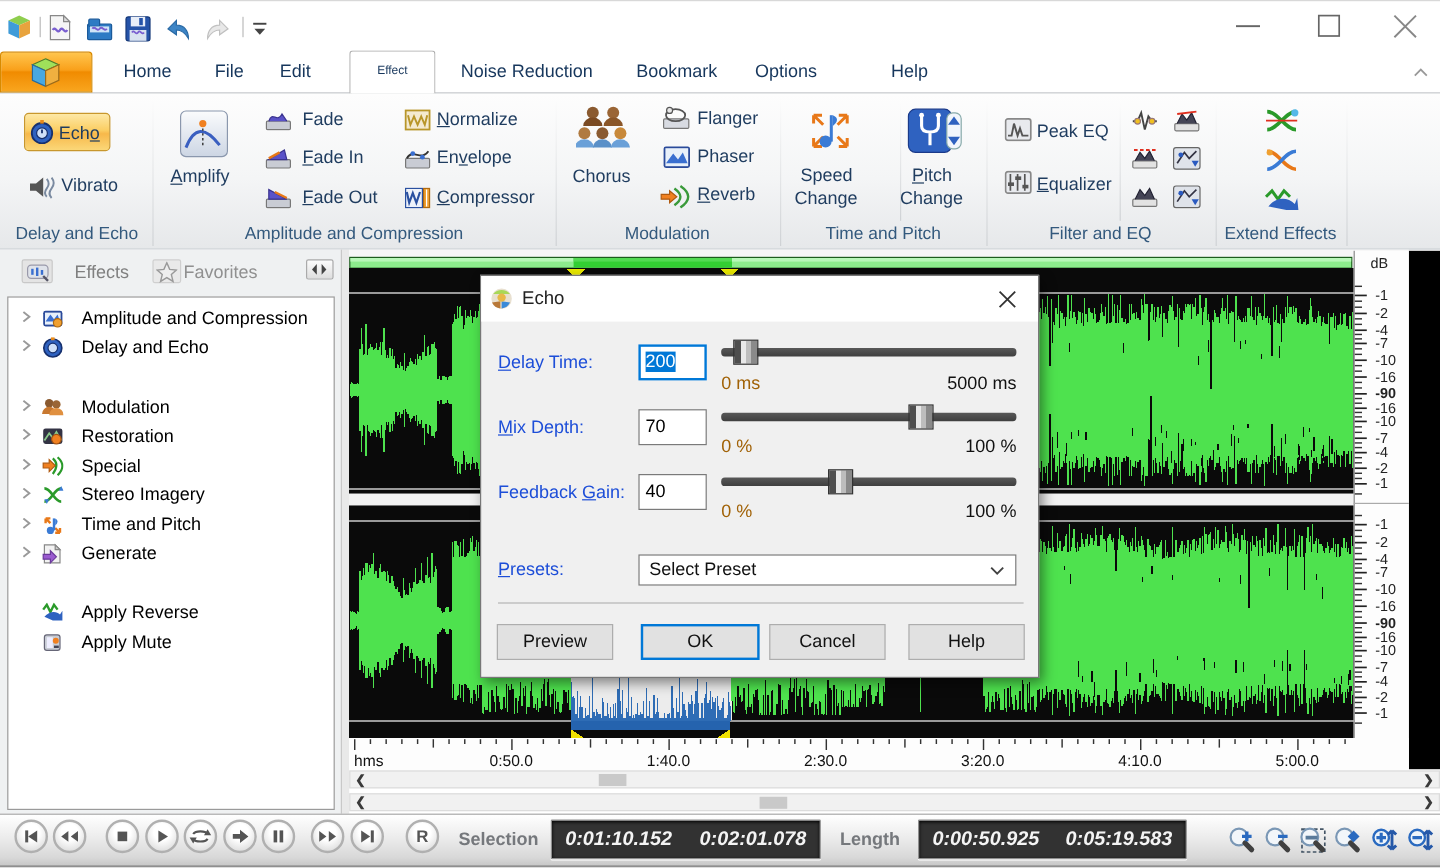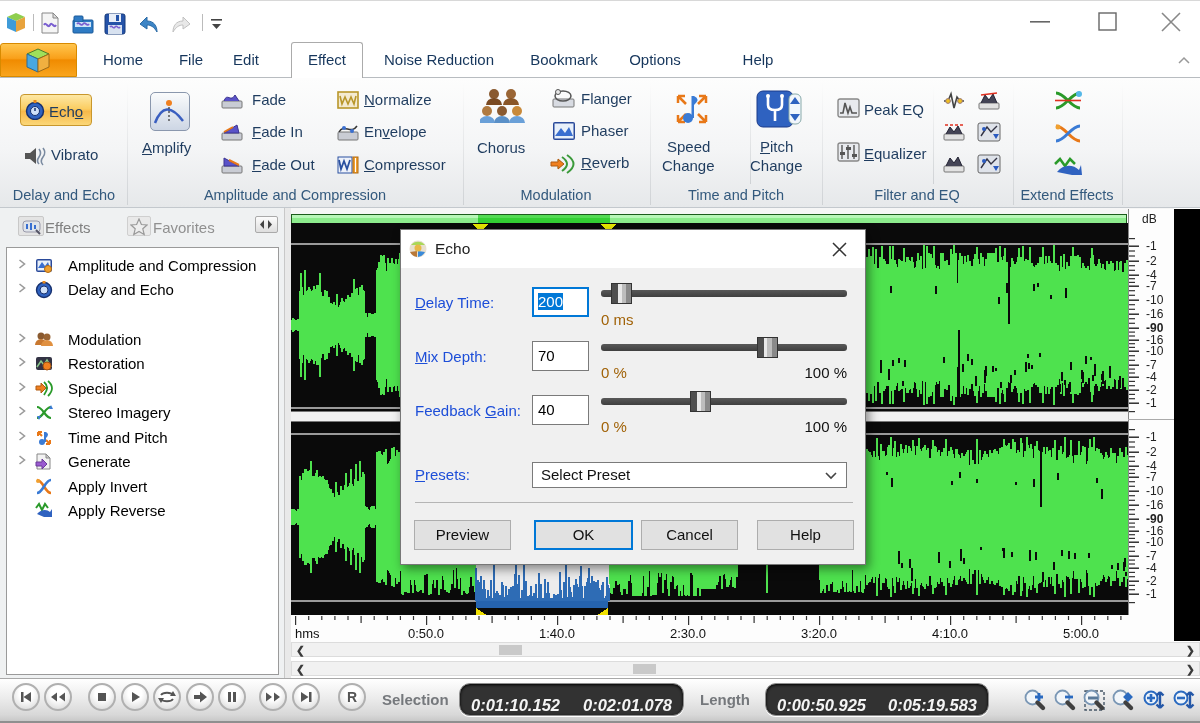--- a/index.html
+++ b/index.html
@@ -7,38 +7,38 @@
   .abs { position:absolute; }
   
   #titlebar { position:absolute; left:0; top:0; width:1200px; height:42px; background:#fff; border-top:1px solid #d8d8d8;}
   #titletext { position:absolute; left:243px; top:11px; font-size:15.5px; color:#1a1a1a; white-space:nowrap; }
   .winbtn { position:absolute; top:0; width:46px; height:40px; }
   
   #tabrow { position:absolute; left:0; top:42px; width:1200px; height:36px; background:#fff; }
   #tabrow .underline { position:absolute; left:0; top:35px; width:1200px; height:1px; background:#b8bcc0; }
   #orangebtn { position:absolute; left:0px; top:1px; width:77px; height:34px; background:linear-gradient(#ffc54d,#f9a01a 45%,#f08b00 50%,#f9a51e); border:1px solid #d88a00; border-radius:3px 3px 0 0; }
   .tab { position:absolute; top:0px; height:35px; line-height:35px; font-size:15px; color:#16365c; text-align:center; }
-  #seltab { position:absolute; left:291px; top:0px; width:72px; height:36px; background:#fff; border:1px solid #ababab; border-bottom:none; border-radius:3px 3px 0 0; z-index:2; line-height:34px; text-align:center; font-size:15px; color:#16365c; }
+  #seltab { position:absolute; left:291px; top:0px; width:72px; height:36px; background:#fff; border:1px solid #ababab; border-bottom:none; border-radius:3px 3px 0 0; z-index:2; line-height:34px; text-align:center; font-size:10px; color:#16365c; }
   
   #ribbon { position:absolute; left:0; top:78px; width:1200px; height:130px; background:linear-gradient(#fdfdfd,#f4f5f6 55%,#e6e8ea); border-bottom:1px solid #c3c8cd; }
   .rdiv { position:absolute; top:3px; height:124px; width:1px; background:linear-gradient(#fdfdfd,#cfd2d5); }
   .glabel { position:absolute; top:109px; width:200px; text-align:center; font-size:14.5px; color:#33597d; }
   .ritem { position:absolute; font-size:15px; color:#1f3c5f; white-space:nowrap; }
   .ritem u { text-decoration:underline; }
   
   #leftpanel { position:absolute; left:0; top:208px; width:285px; height:470px; background:#eff1f2; border-right:1px solid #c8c8c8;}
   #lp-head { position:absolute; left:0; top:3px; width:285px; height:36px; }
   #lp-tree { position:absolute; left:6px; top:39px; width:273px; height:428px; background:#fff; border:1px solid #9a9a9a; }
   .trow { position:absolute; left:0; width:270px; height:24px; font-size:15px; color:#000; }
   .trow .lbl { position:absolute; left:61px; top:3px; }
   .chev { position:absolute; left:10px; top:5px; width:10px; height:10px; }
   
   #bottombar { position:absolute; left:0; top:678px; width:1200px; height:45px; background:linear-gradient(#ffffff,#ececec 45%,#d8d8d8 85%,#c8c8c8); border-top:1px solid #a8a8a8; border-bottom:2px solid #8f8f8f; }
   .cbtn { position:absolute; top:683px; width:28px; height:28px; border-radius:50%; border:2px solid #b0b0b0; background:radial-gradient(circle at 50% 35%, #ffffff 35%, #e3e3e3 75%, #d2d2d2); }
-  .lcd { position:absolute; top:683px; height:33px; border-radius:11px; background:#323232; border:1px solid #8f8f8f; box-shadow:inset 0 1px 3px #000, 0 1px 0 #fff; color:#f4f4f4; font-style:italic; font-weight:bold; font-size:16.5px; display:flex; align-items:flex-end; justify-content:space-between; padding:0 11px; }
+  .lcd { position:absolute; top:683px; height:33px; border-radius:1px; background:#323232; border:1px solid #8f8f8f; box-shadow:inset 0 1px 3px #000, 0 1px 0 #fff; color:#f4f4f4; font-style:italic; font-weight:bold; font-size:16.5px; display:flex; align-items:center; justify-content:space-between; padding:0 11px; }
   .blbl { position:absolute; top:691px; font-size:15px; font-weight:bold; color:#75787c; }
   
   .sbar { position:absolute; left:291px; width:909px; height:15px; background:#f1f1f1; border:1px solid #dcdcdc; }
   .sthumb { position:absolute; top:2px; width:23px; height:10px; background:#c9c9c9; }
   .sarrow { position:absolute; top:1px; font-size:10.5px; font-weight:bold; color:#3a3a3a; line-height:12px; }
   
   #dialog { position:absolute; left:400px; top:229px; width:466px; height:336px; background:#f0f0f0; border:1px solid #777; box-shadow:3px 4px 10px rgba(0,0,0,0.45); z-index:10; }
   #dlg-title { position:absolute; left:0; top:0; width:464px; height:38px; background:#fff; }
   #dlg-title .cap { position:absolute; left:34px; top:10px; font-size:15.5px; color:#222; }
   .dlbl { position:absolute; font-size:15px; color:#1d4ed8; }
@@ -346,21 +346,21 @@
     <div class="abs" style="left:18px;top:5px;width:26px;height:20px;background:#e4e4e4;border:1px solid #c8c8c8;border-radius:2px;"></div>
       <svg class="abs" style="left:22px;top:7px" width="20" height="18">
         <rect x="1" y="3" width="17" height="11" rx="3" fill="#dfe3ea" stroke="#99a"></rect>
         <g fill="#3a6fd0">
           <rect x="4" y="6" width="2" height="5"></rect>
           <rect x="8" y="5" width="2" height="7"></rect>
           <rect x="12" y="7" width="2" height="4"></rect>
         </g>
         <path d="M14 12 l4 4" stroke="#556" stroke-width="2"></path>
       </svg>
-    <div class="abs" style="left:45px;top:8px;font-size:15px;color:#808080;">Effects</div>
+    <div class="abs" style="left:45px;top:8px;font-size:15px;color:#808080;padding-left:17px;">Effects</div>
     <div class="abs" style="left:127px;top:5px;width:24px;height:20px;background:#e9e9e9;border:1px solid #cfcfcf;border-radius:2px;"></div>
       <svg class="abs" style="left:130px;top:7px" width="18" height="18">
         <path d="M9 1 L11.4 6.5 L17 7 L12.8 10.8 L14.2 16.5 L9 13.4 L3.8 16.5 L5.2 10.8 L1 7 L6.6 6.5 Z" fill="#eee" stroke="#999" stroke-width="1.2"></path>
       </svg>
     <div class="abs" style="left:153px;top:8px;font-size:15px;color:#909090;">Favorites</div>
     <div class="abs" style="left:255px;top:5px;width:23px;height:17px;background:linear-gradient(#fcfcfc,#dedede);border:1px solid #aaa;border-radius:2px;">
       <svg width="21" height="15">
           <polygon points="8,3 4,7.5 8,12" fill="#444"></polygon>
           <polygon points="12,3 16,7.5 12,12" fill="#444"></polygon>
         </svg>
@@ -453,34 +453,35 @@
         <svg class="chev">
           <path d="M2.5 1 L7.5 5 L2.5 9" fill="none" stroke="#9a9a9a" stroke-width="1.6"></path>
         </svg>
         <svg class="abs" style="left:28px;top:3px" width="18" height="18">
           <path d="M2 1h9l4 4v11H2z" fill="#f2f2f2" stroke="#888"></path>
           <path d="M11 1l4 4h-4z" fill="#ccc" stroke="#888"></path>
           <path d="M1 9 L7 9 L7 6 L12 11 L7 16 L7 13 L1 13 Z" fill="#9a5ad0" stroke="#6a3a9a"></path>
         </svg>
         <span class="lbl">Generate</span>
       </div>
-    <div class="trow" style="top:227px">
-        <svg class="abs" style="left:28px;top:3px" width="18" height="18">
-          <path d="M2 2 C8 2 10 15 16 15" stroke="#e87818" stroke-width="2.6" fill="none"></path>
-          <path d="M16 2 C10 2 8 15 2 15" stroke="#3a7bd5" stroke-width="2.6" fill="none"></path>
-          <circle cx="3" cy="3" r="2" fill="#f0a030"></circle>
-        </svg>
-        <span class="lbl">Apply Invert</span>
-      </div>
     <div class="trow" style="top:251px">
         <svg class="abs" style="left:28px;top:3px" width="18" height="18">
           <path d="M1 6 L4 2 L7 8 L10 2 L13 6" stroke="#2a9a2a" stroke-width="2" fill="none"></path>
           <path d="M2 12 C6 7 12 7 15 10 L17 7 L17 15 L9 15 Z" fill="#2f62c0"></path>
         </svg>
         <span class="lbl">Apply Reverse</span>
+      </div>
+    <div class="trow" style="top:276px">
+        <svg class="abs" style="left:28px;top:3px" width="18" height="18">
+          <rect x="2" y="2" width="13" height="13" rx="2" fill="#c8ccd4" stroke="#667"></rect>
+          <rect x="4" y="4" width="5" height="9" fill="#eef"></rect>
+          <circle cx="11.5" cy="7" r="2.5" fill="#f08020"></circle>
+          <rect x="10" y="11" width="4" height="2" fill="#445"></rect>
+        </svg>
+        <span class="lbl">Apply Mute</span>
       </div>
   </div>
 </div>
 
 <div class="abs" style="left:285px;top:208px;width:6px;height:470px;background:#e9e9e9;"></div>
 <div class="abs" style="left:291px;top:208px;width:883px;height:6px;background:#f6f6f6;"></div>
 
 <div class="abs" style="left:1174px;top:209px;width:26px;height:432px;background:#000;"></div>
 <svg width="1200" height="723" style="position:absolute;left:0;top:0" xmlns="http://www.w3.org/2000/svg">
     <rect x="291" y="214" width="836" height="10" fill="#1c5c1c"></rect>
@@ -806,20 +807,21 @@
     <svg class="abs" style="left:429px;top:10px" width="20" height="20">
         <path d="M3 3 L16 16 M16 3 L3 16" stroke="#333" stroke-width="1.5"></path>
       </svg>
   </div>
   <div class="dlbl" style="left:14px;top:64px;"><u>D</u>elay Time:</div>
   <div class="dinput" style="top:57px;border:2px solid #0078d7;padding:4px;"><span style="background:#0078d7;color:#fff;">200</span></div>
   <div class="strack" style="top:60px;">
       <div class="shandle" style="left:10px"></div>
     </div>
   <div class="smin" style="left:200px;top:81px;">0 ms</div>
+  <div class="smax" style="left:200px;top:81px;width:246px;">5000 ms</div>
   <div class="dlbl" style="left:14px;top:118px;"><u>M</u>ix Depth:</div>
   <div class="dinput" style="top:111px;">70</div>
   <div class="strack" style="top:114px;">
       <div class="shandle" style="left:156px"></div>
     </div>
   <div class="smin" style="left:200px;top:134px;">0 %</div>
   <div class="smax" style="left:200px;top:134px;width:246px;">100 %</div>
   <div class="dlbl" style="left:14px;top:172px;">Feedback <u>G</u>ain:</div>
   <div class="dinput" style="top:165px;">40</div>
   <div class="strack" style="top:168px;">

